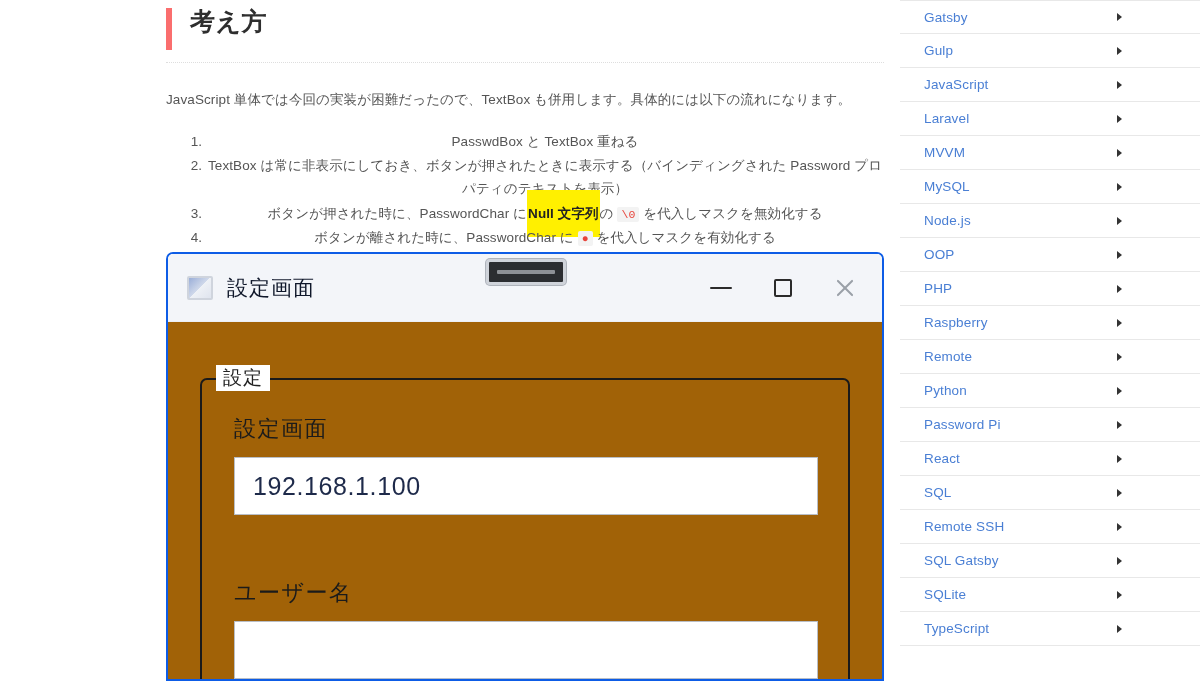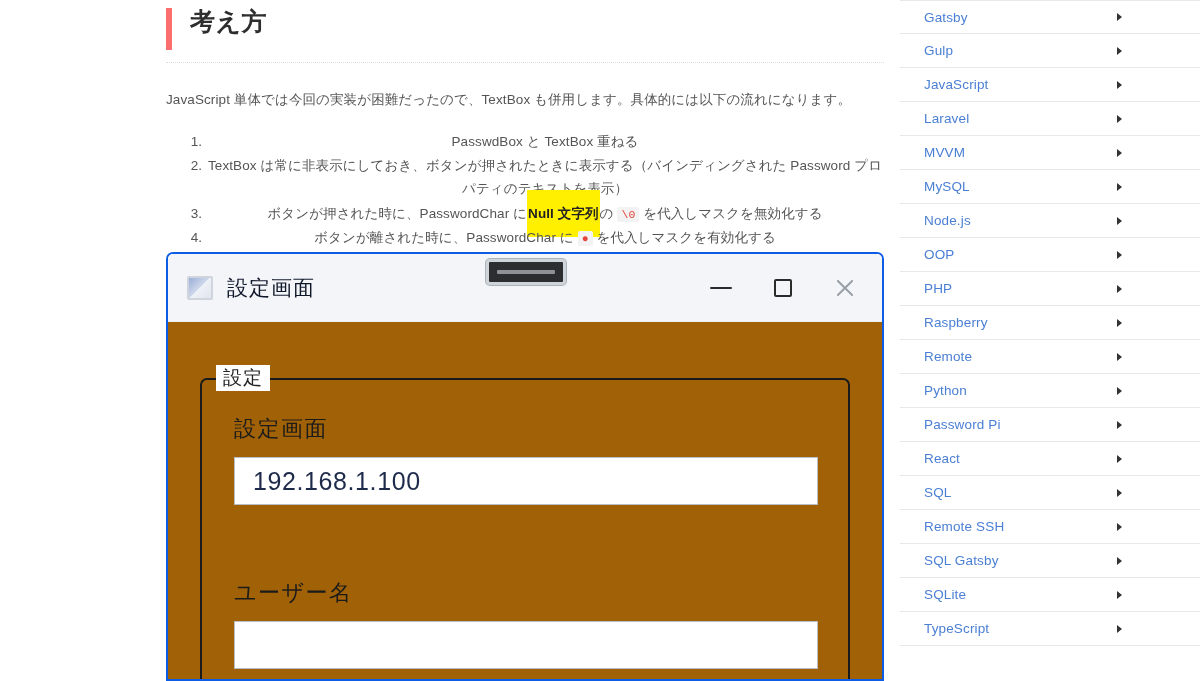--- a/index.html
+++ b/index.html
@@ -175,21 +175,21 @@
     letter-spacing: 1px;
   }
   .field { position: absolute; left: 32px; right: 30px; }
   .field-label {
     font-size: 22px;
     color: #1b1b1b;
     letter-spacing: 1.5px;
     margin-bottom: 13px;
   }
   .field-input {
-    height: 48px;
+    height: 58px;
     border: 1px solid #b9bec6;
     background: #ffffff;
     display: flex;
     align-items: center;
     padding-left: 18px;
     font-size: 25px;
     color: #1e2a4a;
     letter-spacing: .6px;
   }
   #field-host { top: 34px; }

